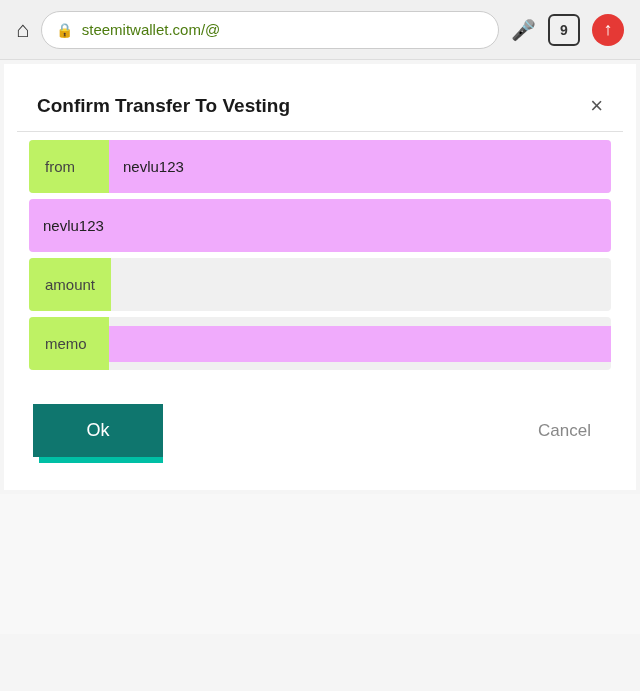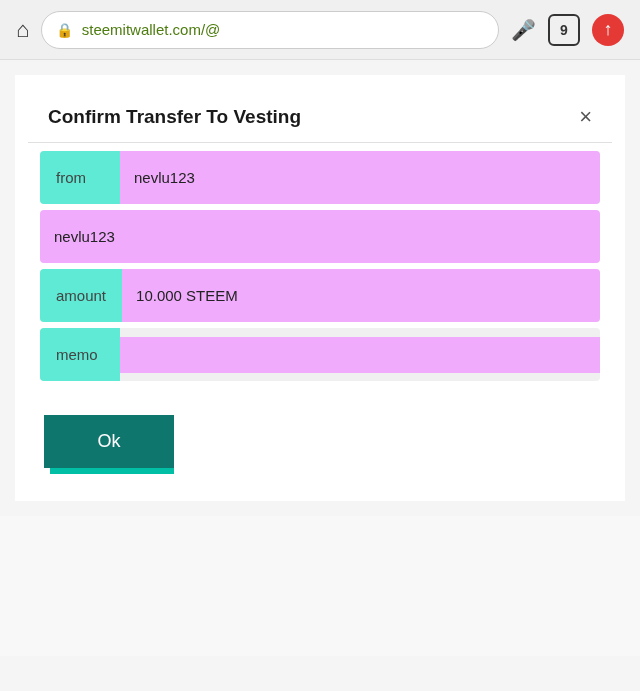--- a/index.html
+++ b/index.html
@@ -81,21 +81,21 @@
       display: flex;
       align-items: center;
       justify-content: center;
       color: white;
       font-size: 18px;
     }
 
     
     .dialog-container {
       background: white;
-      margin: 15px;
+      margin: 4px;
       padding: 13px;
     }
 
     .dialog-header {
       display: flex;
       justify-content: space-between;
       align-items: center;
       padding: 18px 20px 14px 20px;
     }
 
@@ -128,21 +128,21 @@
       background: #f0f0f0;
       border-radius: 4px;
       overflow: hidden;
     }
 
     .form-label {
       min-width: 80px;
       padding: 18px 16px;
       font-size: 15px;
       color: #444;
-      background: #5eead4;
+      background: #bef264;
       font-weight: normal;
     }
 
     .form-value {
       flex: 1;
       padding: 18px 14px;
       font-size: 15px;
       color: #222;
       background: #f0abfc;
     }
@@ -220,26 +220,26 @@
     <span class="form-label">from</span>
     <span class="form-value">nevlu123</span>
   </div>
 
   <div class="form-row">
     <span class="form-value">nevlu123</span>
   </div>
 
   <div class="form-row">
     <span class="form-label">amount</span>
-    <span class="form-value">10.000 STEEM</span>
   </div>
 
   <div class="form-row">
     <span class="form-label">memo</span>
     <span class="form-value"></span>
   </div>
 
   <div class="button-row">
     <button class="ok-button">Ok</button>
+    <button class="cancel-button">Cancel</button>
   </div>
 </div>
 
 <div class="page-bg"></div>
 
 </body></html>

